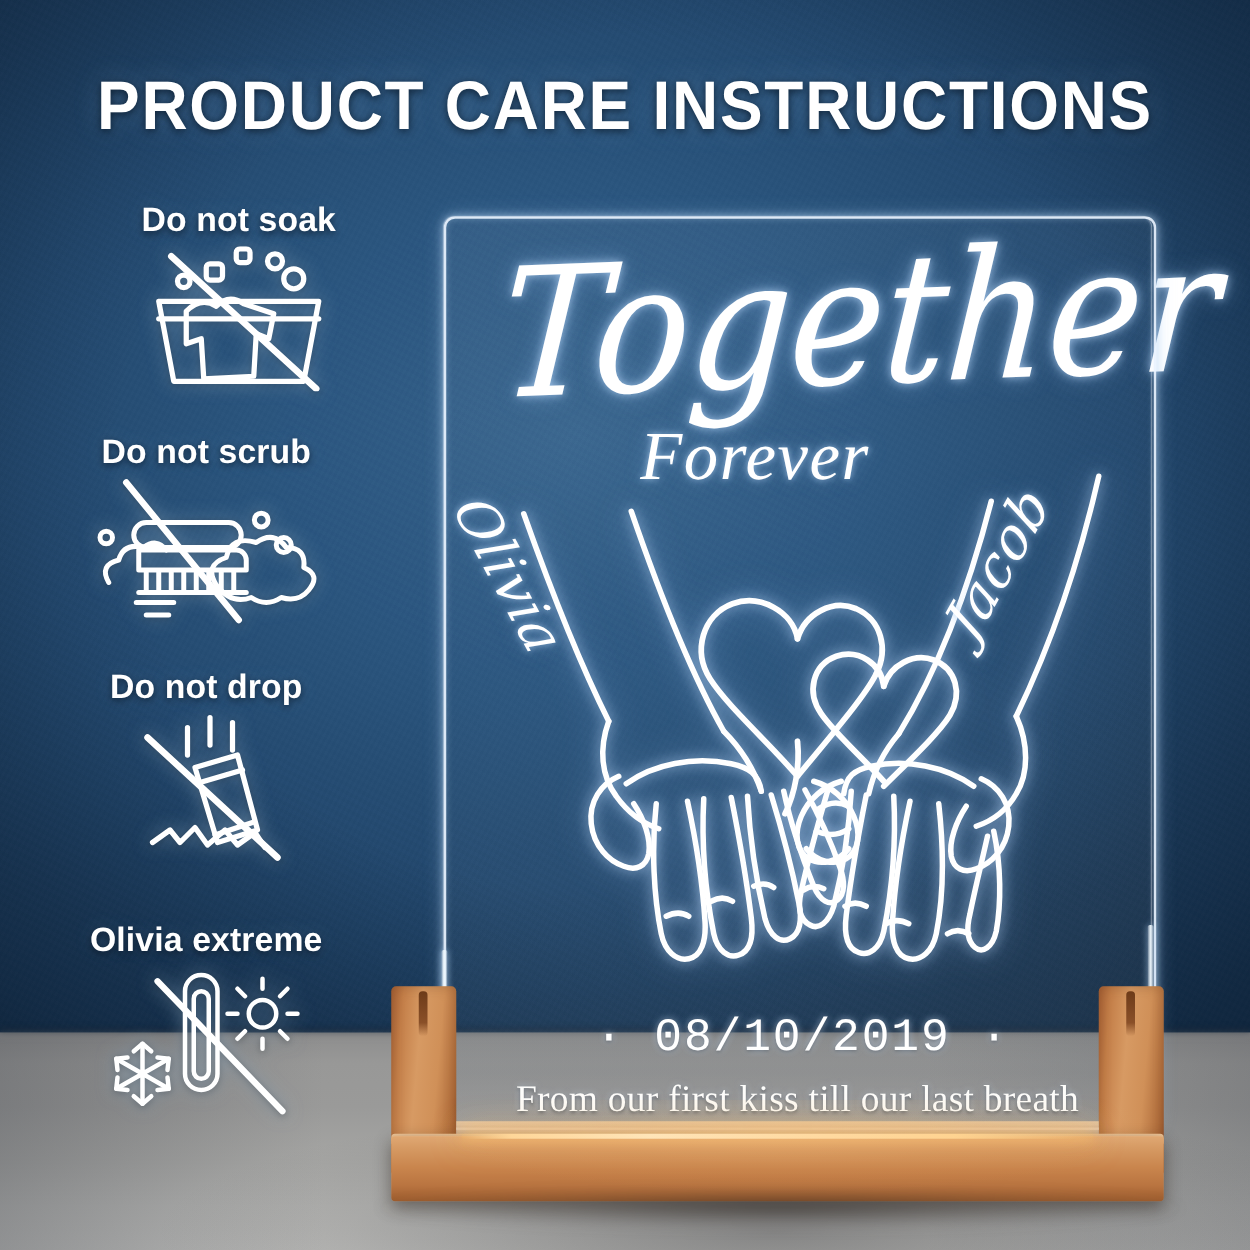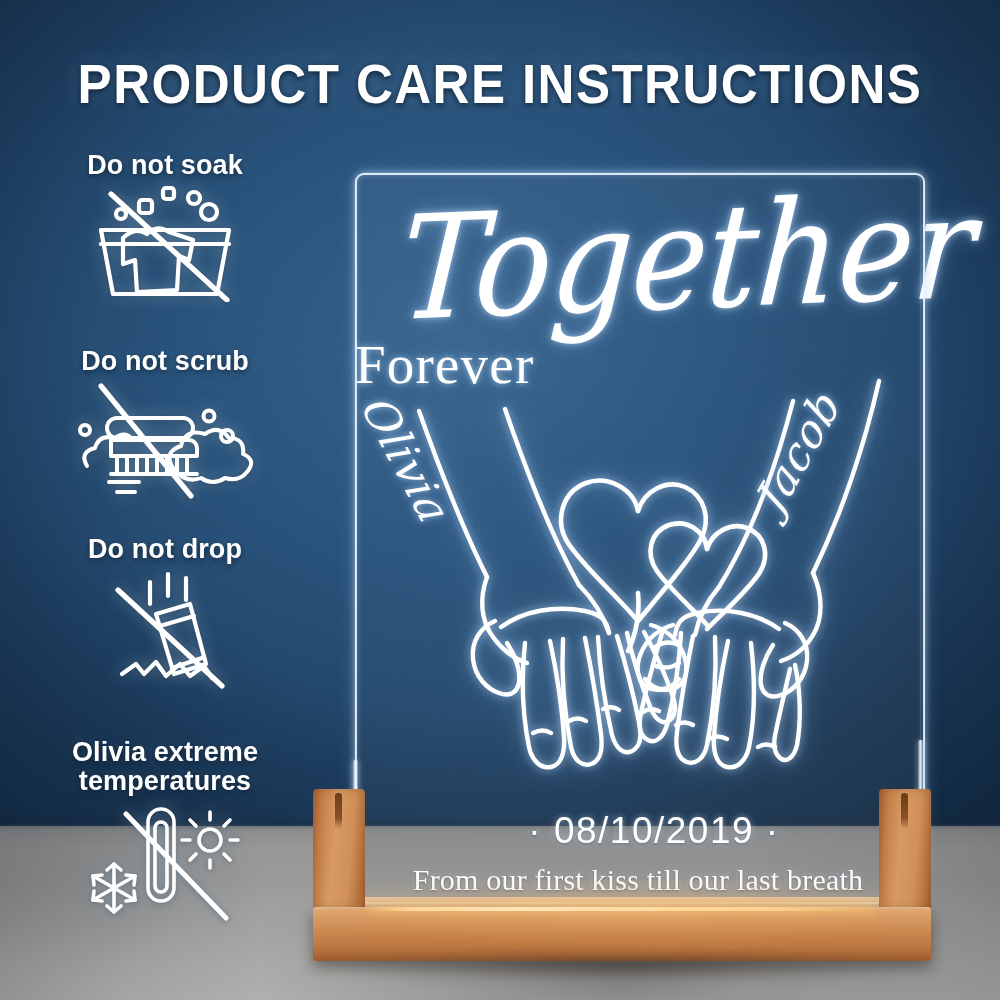--- a/index.html
+++ b/index.html
@@ -59,21 +59,21 @@
   .care-item{position:absolute;width:330px;left:0;text-align:center;}
   .care-label{
     font-weight:700;font-size:27px;line-height:1.07;color:#fff;
     letter-spacing:.1px;
     text-shadow:0 2px 6px rgba(4,16,30,.7), 0 0 14px rgba(150,195,235,.22);
   }
   .care-icon{
     margin:6px auto 0;display:block;
     filter:drop-shadow(0 0 7px rgba(165,205,240,.55)) drop-shadow(0 1px 3px rgba(0,0,0,.35));
   }
-  .i1{top:151px;}
+  .i1{top:162px;margin-left:26px;}
   .i2{top:347px;}
   .i3{top:535px;}
   .i4{top:738px;}
 
   
   .plaque{
     position:absolute;left:355px;top:173px;width:566px;height:727px;
     border-radius:9px;
     box-shadow:
       0 0 1px rgba(255,255,255,.55),
@@ -111,38 +111,39 @@
   .together{
     position:absolute;left:46px;top:28px;width:478px;text-align:left;
     font-family:"DejaVu Serif",serif;font-style:italic;font-weight:400;
     font-size:128px;line-height:.92;color:#fff;
     letter-spacing:-1px;
     transform:rotate(-2.2deg) skewX(-6deg) scaleY(1.12);
     text-shadow:0 0 7px rgba(185,218,252,.75), 0 0 18px rgba(150,196,246,.42);
     white-space:nowrap;
   }
   .forever{
-    position:absolute;left:0;top:160px;width:498px;text-align:left;
+    position:absolute;left:0;top:160px;width:498px;text-align:center;
     font-family:"Liberation Serif",serif;font-weight:400;
     font-size:55px;color:#fff;letter-spacing:1.2px;
     text-shadow:0 0 6px rgba(185,218,252,.72), 0 0 16px rgba(150,196,246,.40);
+    font-style:italic;
   }
   .name{
     position:absolute;
     font-family:"DejaVu Serif",serif;font-style:italic;font-weight:400;
     font-size:44px;color:#fff;letter-spacing:1px;
     text-shadow:0 0 6px rgba(185,218,252,.75), 0 0 15px rgba(150,196,246,.40);
     white-space:nowrap;
   }
   .name-olivia{left:44px;top:219px;transform:rotate(62deg) skewX(-8deg);transform-origin:left top;}
   .name-jacob{left:392px;top:318px;transform:rotate(-61deg) skewX(-8deg);transform-origin:left top;}
 
   .date{
-    position:absolute;left:16px;top:637px;width:566px;text-align:center;
-    font-family:Liberation Sans, sans-serif;font-weight:400;
+    position:absolute;left:4px;top:637px;width:566px;text-align:center;
+    font-family:Liberation Mono, monospace;font-weight:400;
     font-size:37px;color:#fff;letter-spacing:1.5px;
     text-shadow:0 0 6px rgba(200,225,255,.70), 0 1px 3px rgba(30,30,30,.55);
   }
   .quote{
     position:absolute;left:0;top:690px;width:566px;text-align:center;
     font-family:"Liberation Serif",serif;font-weight:400;
     font-size:30px;color:#fdfdfb;letter-spacing:.2px;
     text-shadow:0 0 5px rgba(210,230,255,.55), 0 1px 3px rgba(35,35,35,.65);
     white-space:nowrap;
   }
@@ -285,21 +286,20 @@
           <circle cx="144" cy="34" r="5.5"></circle>
           <circle cx="162" cy="54" r="6"></circle>
         </g>
 
         <line x1="36" y1="4" x2="126" y2="114" stroke="#ffffff" stroke-width="5.2" stroke-linecap="round"></line>
       </svg>
     </div>
 
     <div class="care-item i4">
       <div class="care-label">Olivia extreme</div>
-      <div class="care-label">temperatures</div>
       <svg class="care-icon" width="190" height="126" viewBox="0 0 190 126">
         <g fill="none" stroke="#ffffff" stroke-width="3.6" stroke-linecap="round" stroke-linejoin="round">
 
           <path d="M78 20 a13 13 0 0 1 26 0 v66 a13 13 0 0 1 -26 0 Z"></path>
 
           <path d="M85 26 a6 6 0 0 1 12 0 v58 a6 6 0 0 1 -12 0 Z"></path>
 
           <circle cx="140" cy="38" r="11"></circle>
           <path d="M140 18 v-8 M140 66 v-8 M160 38 h8 M112 38 h8
                    M154 24 l6 -6 M120 58 l6 -6 M154 52 l6 6 M120 18 l6 6"></path>

